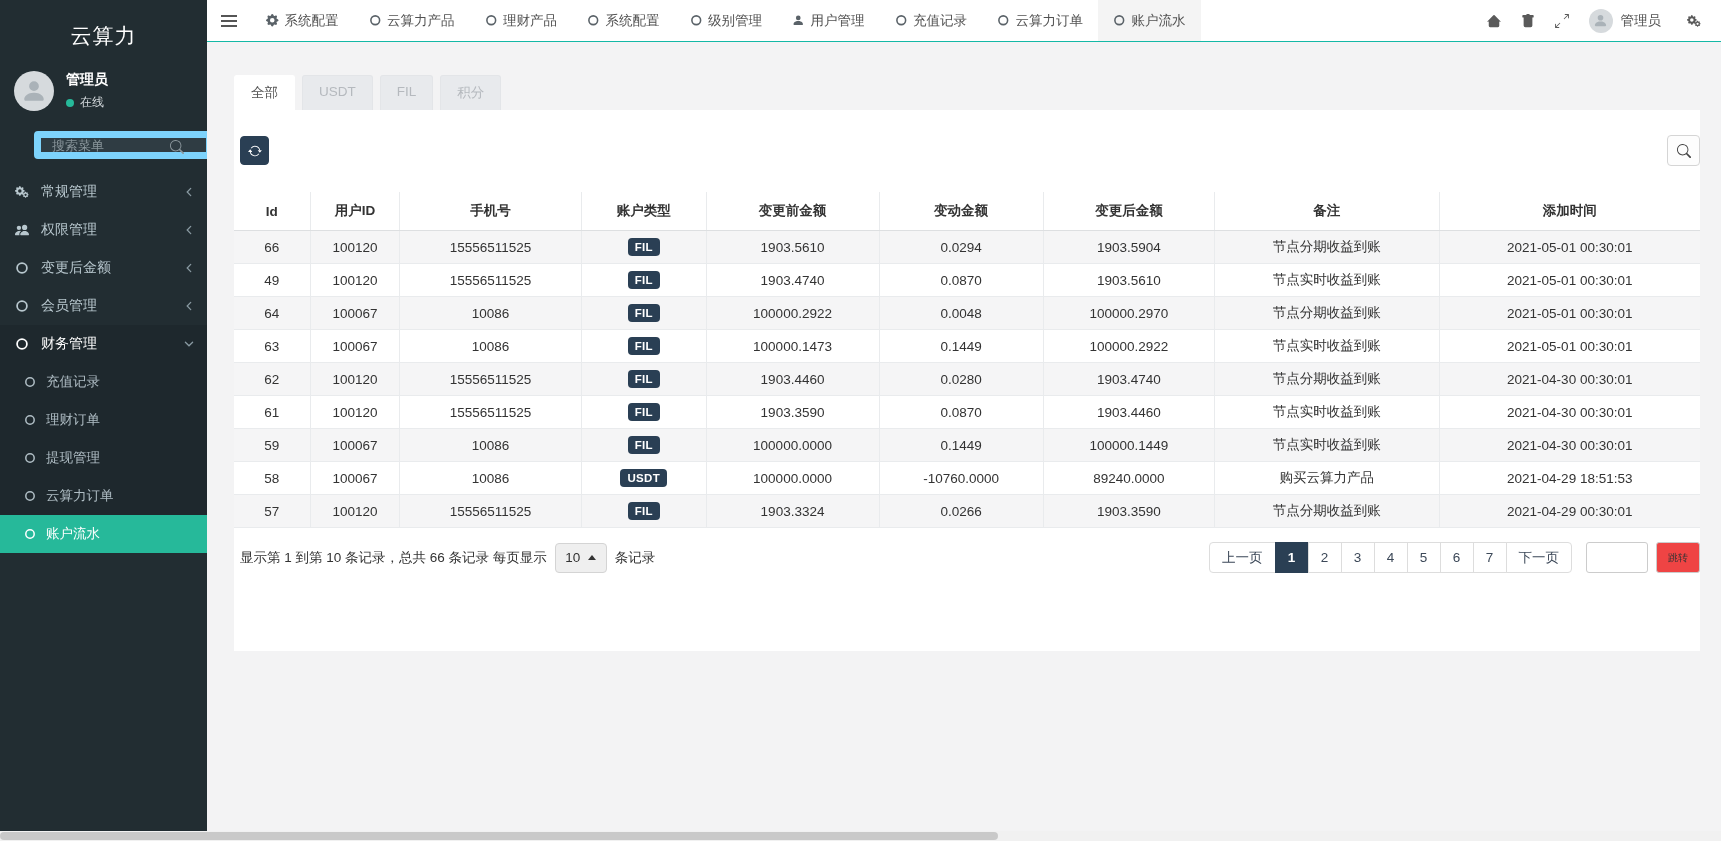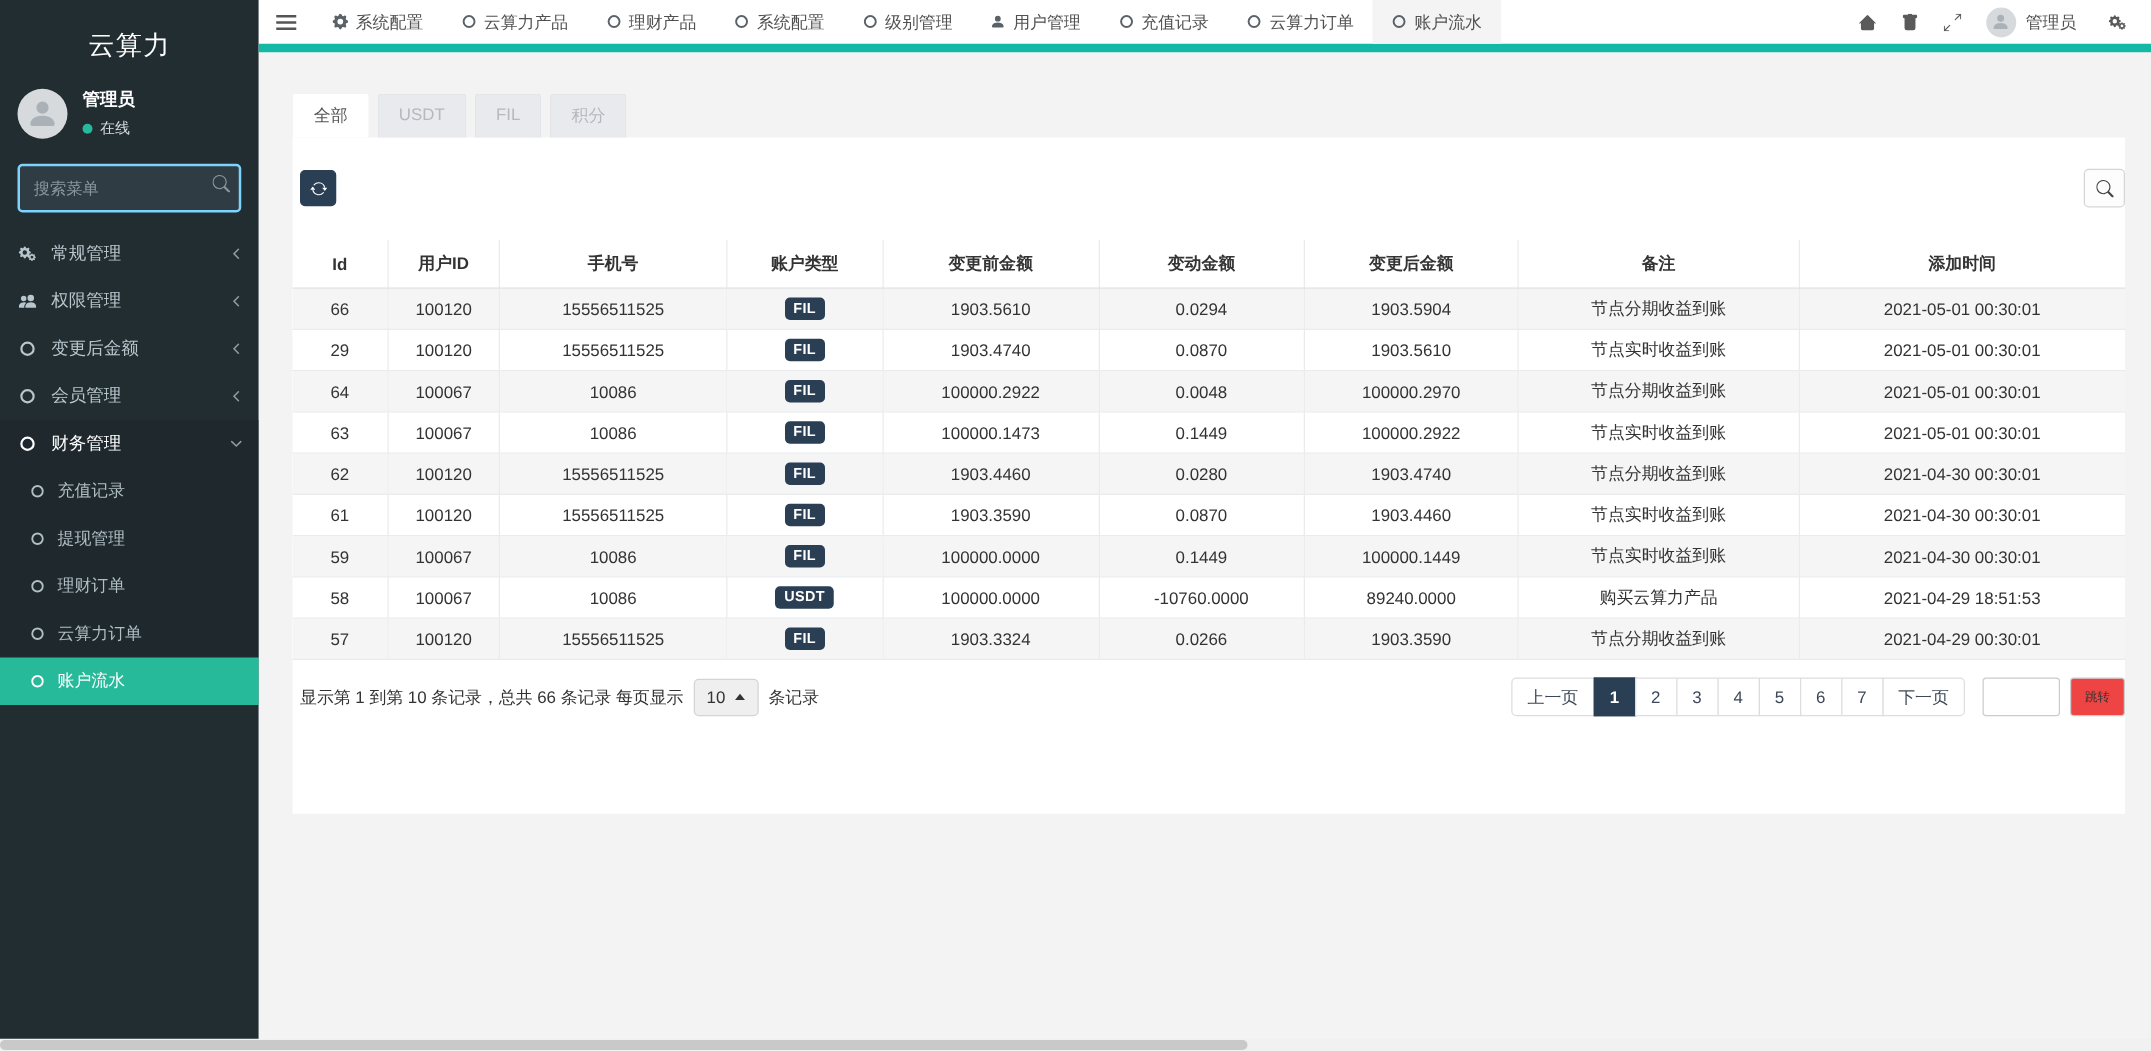--- a/index.html
+++ b/index.html
@@ -14,40 +14,40 @@
   .sb-title { height:47px; display:flex; align-items:center; justify-content:center;
               color:#fff; font-size:21px; letter-spacing:1px;margin-top:12px; }
   .sb-profile { display:flex; align-items:center; padding:12px 14px 14px; }
   .sb-avatar { width:40px; height:40px; border-radius:50%; background:#d6dadd; color:#aab2b8;
                display:flex; align-items:center; justify-content:center; font-size:26px; overflow:hidden; }
   .sb-uinfo { margin-left:12px; }
   .sb-uname { color:#fff; font-weight:bold; font-size:14px; margin-bottom:5px; }
   .sb-ustatus { font-size:12px; color:#d8dde0; display:flex; align-items:center; }
   .dot { width:8px; height:8px; border-radius:50%; display:inline-block; margin-right:6px; background:var(--accent); }
   .sb-search { margin:6px 14px 14px; position:relative; }
-  .sb-search input { width:100%; height:39px; background:#2f3c43; border:2px solid #7dd3fc; border-radius:4px;
-                     color:#d0d6da; padding:0 30px 0 11px; font-size:13px; outline:none; }
+  .sb-search input { width:100%; height:28px; background:#2f3c43; border:7px solid #7dd3fc; border-radius:4px;
+                     color:#d0d6da; padding:0 30px 0 11px; font-size:13px; outline:none;margin-left:20px; }
   .sb-search input::placeholder { color:#8a969c; }
   .sb-search .icon { position:absolute; right:9px; top:9px; font-size:14px; color:#8a969c; }
   .menu-item { height:38px; display:flex; align-items:center; padding:0 12px 0 15px; cursor:pointer; font-size:14px; }
   .menu-item .mi-icon { width:24px; font-size:14px; color:#b8c7ce; justify-content:flex-start; }
   .menu-item .mi-label { flex:1; margin-left:2px; }
   .menu-item .chev { font-size:12px; color:#8a9ba3; }
   .menu-group.expanded { background:#1e282d; }
   .menu-group.expanded > .menu-item { color:#fff; }
   .menu-group.expanded > .menu-item .mi-icon { color:#fff; }
   .submenu-item { height:38px; display:flex; align-items:center; padding:0 12px 0 24px; cursor:pointer;
                   color:#b0bec5; font-size:13.5px; }
   .submenu-item .mi-icon { width:22px; font-size:12px; color:#b0bec5; justify-content:flex-start; }
   .submenu-item.active { background:var(--accent); color:#fff; }
   .submenu-item.active .mi-icon { color:#fff; }
 
   
   #navbar { position:absolute; left:207px; top:0; right:0; height:42px; background:#fff;
-            border-bottom:7px solid #14b8a6; display:flex; align-items:stretch; }
+            border-bottom:1px solid #14b8a6; display:flex; align-items:stretch; }
   .nb-burger { width:44px; display:flex; align-items:center; justify-content:center; cursor:pointer; color:#555; }
   .burger { width:16px; }
   .burger i { display:block; height:2px; background:#555; margin:3px 0; }
   .nb-items { display:flex; align-items:stretch; }
   .nb-item { display:flex; align-items:center; padding:0 15px; cursor:pointer; color:#515151; font-size:13.5px; }
   .nb-item .icon { margin-right:6px; font-size:12.5px; color:#5a6268; }
   .nb-item.active { background:#f4f4f4; }
   .nb-right { margin-left:auto; display:flex; align-items:center; padding-right:10px; }
   .nb-tool { width:34px; height:100%; display:flex; align-items:center; justify-content:center;
              cursor:pointer; color:#5a5a5a; font-size:14px; }
@@ -218,29 +218,29 @@
             </svg>
           </span>
        <span>充值记录</span>
      </div>
         <div class="submenu-item ">
        <span class="icon mi-icon">
             <svg viewBox="0 0 16 16">
               <circle cx="8" cy="8" r="5.6" fill="none" stroke="currentColor" stroke-width="2"></circle>
             </svg>
           </span>
-       <span>提现管理</span>
+       <span>理财订单</span>
      </div>
         <div class="submenu-item ">
        <span class="icon mi-icon">
             <svg viewBox="0 0 16 16">
               <circle cx="8" cy="8" r="5.6" fill="none" stroke="currentColor" stroke-width="2"></circle>
             </svg>
           </span>
-       <span>理财订单</span>
+       <span>提现管理</span>
      </div>
         <div class="submenu-item ">
        <span class="icon mi-icon">
             <svg viewBox="0 0 16 16">
               <circle cx="8" cy="8" r="5.6" fill="none" stroke="currentColor" stroke-width="2"></circle>
             </svg>
           </span>
        <span>云算力订单</span>
      </div>
         <div class="submenu-item active">
@@ -439,21 +439,21 @@
             <td>100120</td>
             <td>15556511525</td>
             <td><span class="badge">FIL</span></td>
             <td>1903.5610</td>
             <td>0.0294</td>
             <td>1903.5904</td>
             <td>节点分期收益到账</td>
             <td>2021-05-01 00:30:01</td>
           </tr>
           <tr>
-            <td>29</td>
+            <td>49</td>
             <td>100120</td>
             <td>15556511525</td>
             <td><span class="badge">FIL</span></td>
             <td>1903.4740</td>
             <td>0.0870</td>
             <td>1903.5610</td>
             <td>节点实时收益到账</td>
             <td>2021-05-01 00:30:01</td>
           </tr>
           <tr>

